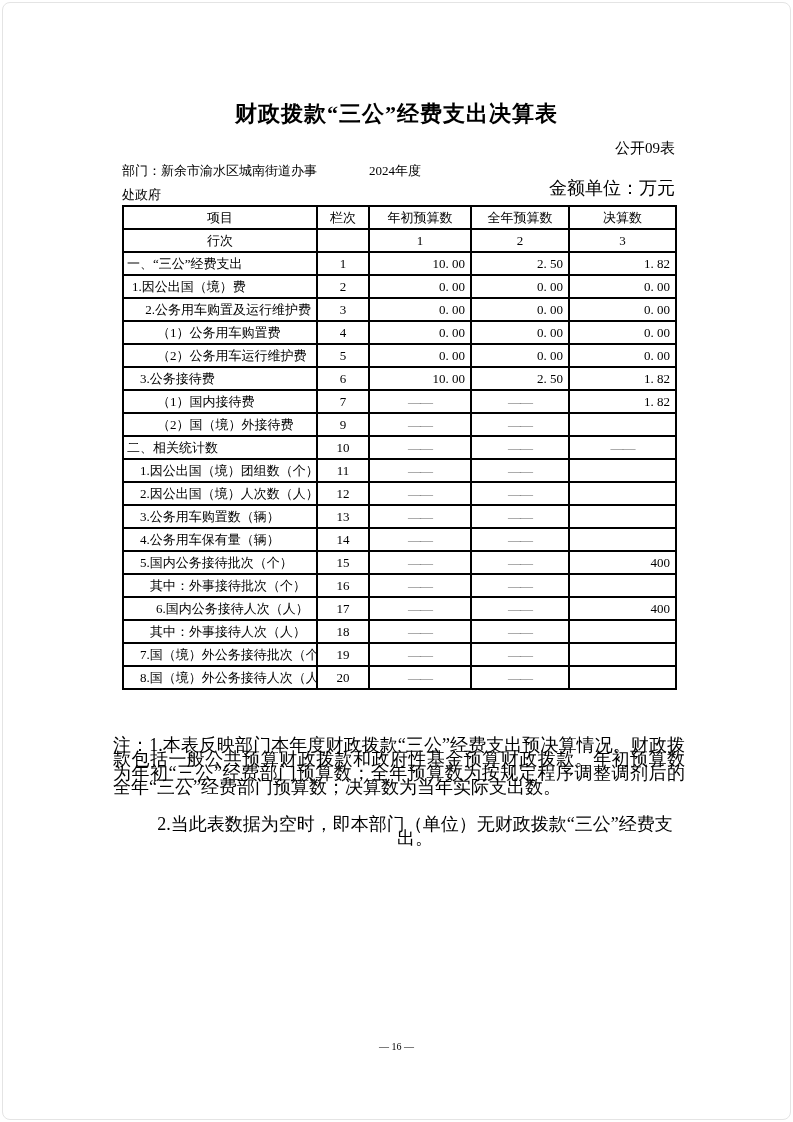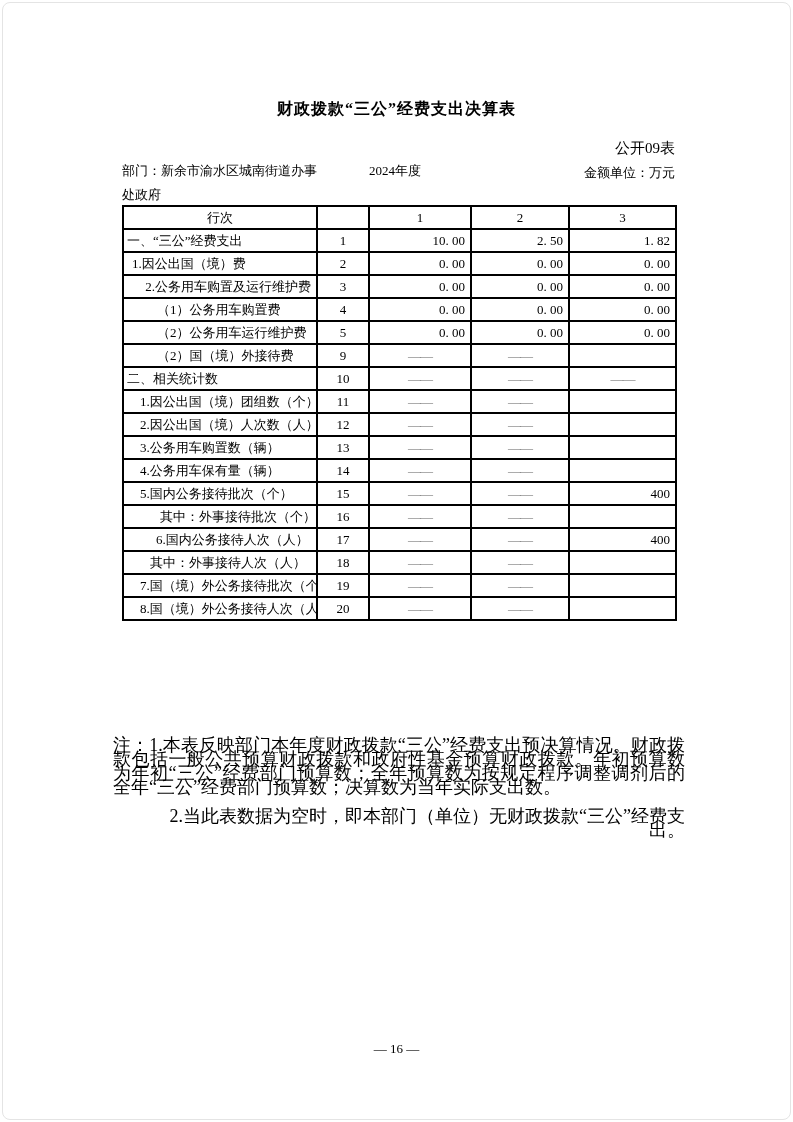--- a/index.html
+++ b/index.html
@@ -12,37 +12,37 @@
     overflow:hidden;
   }
   .frame{
     position:absolute;inset:2px;
     border:1px solid #e4e4e4;border-radius:8px;
     pointer-events:none;
   }
   .title{
     position:absolute;top:99px;left:0;width:793px;
     margin:0;text-align:center;
-    font-size:16px;font-weight:bold;letter-spacing:1px;
+    font-size:22px;font-weight:bold;letter-spacing:1px;
   }
   .code{
     position:absolute;top:139px;right:118px;
     font-size:15px;
   }
   .dept{
     position:absolute;top:159px;left:122px;width:200px;
     font-size:13px;line-height:24px;
   }
   .year{
     position:absolute;top:159px;left:369px;
     font-size:13px;line-height:24px;
   }
   .unit{
-    position:absolute;top:161px;right:118px;
-    font-size:13px;line-height:24px;margin-left:40px;
+    position:absolute;top:176px;right:118px;
+    font-size:18px;line-height:24px;margin-left:40px;
   }
   table.fiscal{
     position:absolute;top:205px;left:122px;width:553px;
     border-collapse:collapse;table-layout:fixed;
   }
   table.fiscal th,table.fiscal td{
     border:2px solid #000;
     height:21px;
     padding:0;
     font-size:13px;
@@ -54,24 +54,24 @@
   .c-center{text-align:center;}
   .c-label{text-align:left;}
   .c-num{text-align:right;padding-right:5px !important;}
   .c-dash{text-align:center;color:#7f7f7f;letter-spacing:-1px;}
   .notes{
     position:absolute;top:738px;left:113px;width:572px;
     font-size:18px;line-height:14px;
     text-align:justify;
   }
   .notes p{margin:0;}
-  .notes .note2{margin-top:15px;padding-left:32px;text-align:right;}
+  .notes .note2{margin-top:23px;padding-left:32px;text-align:center;}
   .pagenum{
     position:absolute;top:1041px;left:0;width:793px;
-    text-align:center;font-size:13px;
+    text-align:center;font-size:10px;
   }
 </style>
 </head>
 <body>
 
 <div class="frame"></div>
 
 <h1 class="title">财政拨款“三公”经费支出决算表</h1>
 
 <div class="code">公开09表</div>
@@ -82,20 +82,27 @@
 <table class="fiscal">
   <colgroup>
     <col style="width:194px">
     <col style="width:52px">
     <col style="width:102px">
     <col style="width:98px">
     <col style="width:107px">
   </colgroup>
   <thead>
     <tr>
+      <th class="c-center">项目</th>
+      <th class="c-center">栏次</th>
+      <th class="c-center">年初预算数</th>
+      <th class="c-center">全年预算数</th>
+      <th class="c-center">决算数</th>
+    </tr>
+    <tr>
       <td class="c-center">行次</td>
       <td class="c-center"></td>
       <td class="c-center">1</td>
       <td class="c-center">2</td>
       <td class="c-center">3</td>
     </tr>
   </thead>
   <tbody>
       <tr>
         <td class="c-label" style="padding-left: 3px;">一、“三公”经费支出</td>
@@ -126,20 +133,34 @@
         <td class="c-num">0. 00</td>
       </tr>
       <tr>
         <td class="c-label" style="padding-left: 33px;">（2）公务用车运行维护费</td>
         <td class="c-center">5</td>
         <td class="c-num">0. 00</td>
         <td class="c-num">0. 00</td>
         <td class="c-num">0. 00</td>
       </tr>
       <tr>
+        <td class="c-label" style="padding-left: 16px;">3.公务接待费</td>
+        <td class="c-center">6</td>
+        <td class="c-num">10. 00</td>
+        <td class="c-num">2. 50</td>
+        <td class="c-num">1. 82</td>
+      </tr>
+      <tr>
+        <td class="c-label" style="padding-left: 33px;">（1）国内接待费</td>
+        <td class="c-center">7</td>
+        <td class="c-dash">——</td>
+        <td class="c-dash">——</td>
+        <td class="c-num">1. 82</td>
+      </tr>
+      <tr>
         <td class="c-label" style="padding-left: 33px;">（2）国（境）外接待费</td>
         <td class="c-center">9</td>
         <td class="c-dash">——</td>
         <td class="c-dash">——</td>
         <td class="c-num"></td>
       </tr>
       <tr>
         <td class="c-label" style="padding-left: 3px;">二、相关统计数</td>
         <td class="c-center">10</td>
         <td class="c-dash">——</td>
@@ -175,21 +196,21 @@
         <td class="c-num"></td>
       </tr>
       <tr>
         <td class="c-label" style="padding-left: 16px;">5.国内公务接待批次（个）</td>
         <td class="c-center">15</td>
         <td class="c-dash">——</td>
         <td class="c-dash">——</td>
         <td class="c-num">400</td>
       </tr>
       <tr>
-        <td class="c-label" style="padding-left: 26px; text-align: right;">其中：外事接待批次（个）</td>
+        <td class="c-label" style="padding-left: 26px;">其中：外事接待批次（个）</td>
         <td class="c-center">16</td>
         <td class="c-dash">——</td>
         <td class="c-dash">——</td>
         <td class="c-num"></td>
       </tr>
       <tr>
         <td class="c-label" style="padding-left: 32px;">6.国内公务接待人次（人）</td>
         <td class="c-center">17</td>
         <td class="c-dash">——</td>
         <td class="c-dash">——</td>

